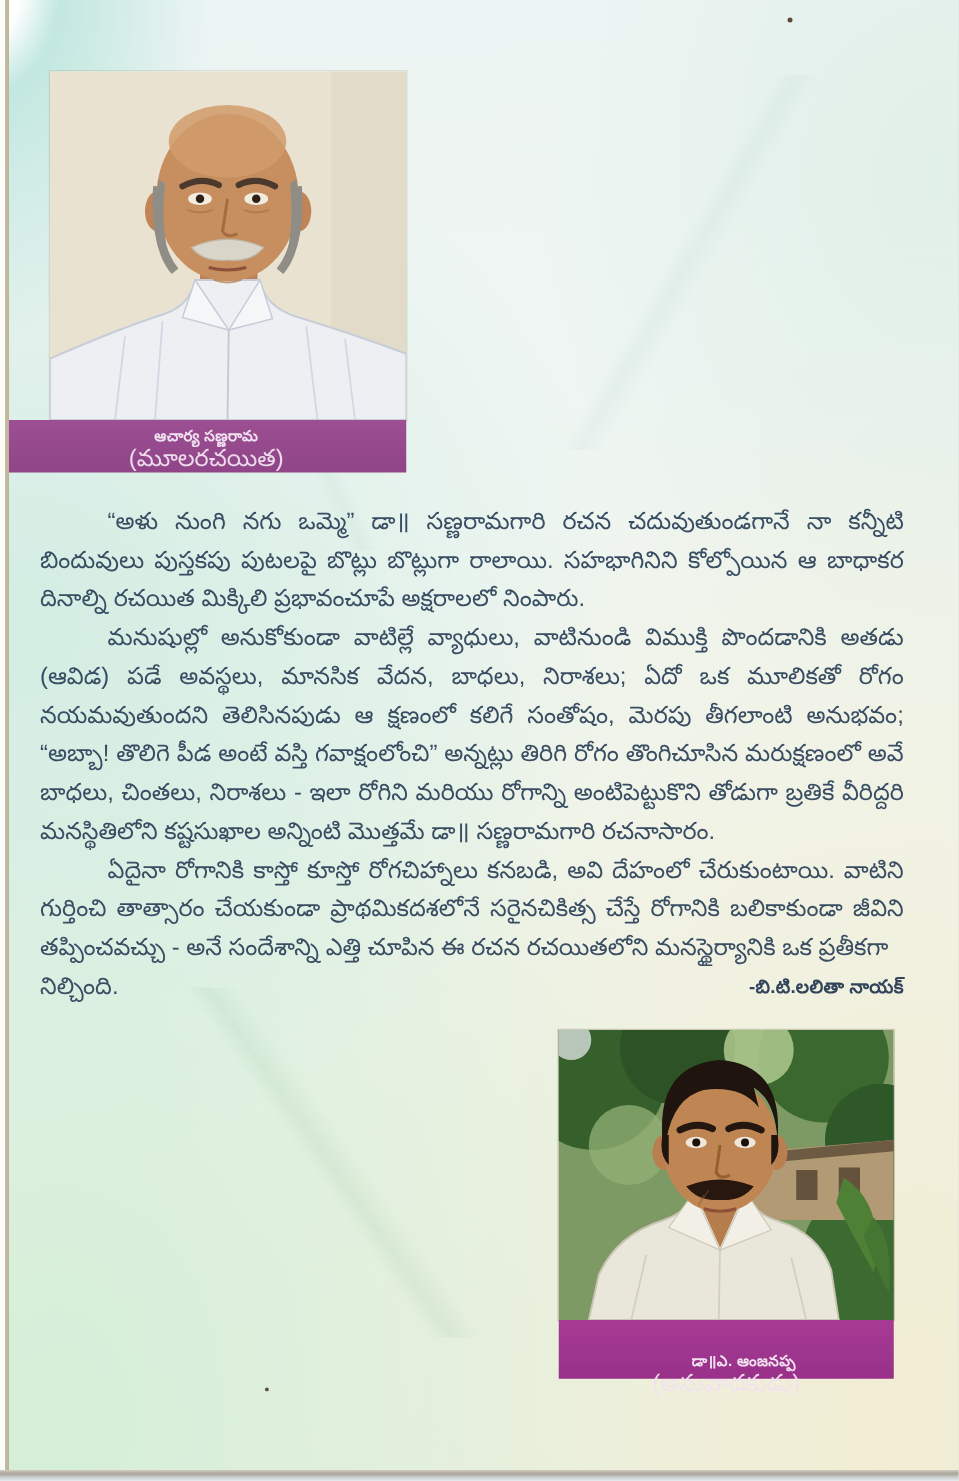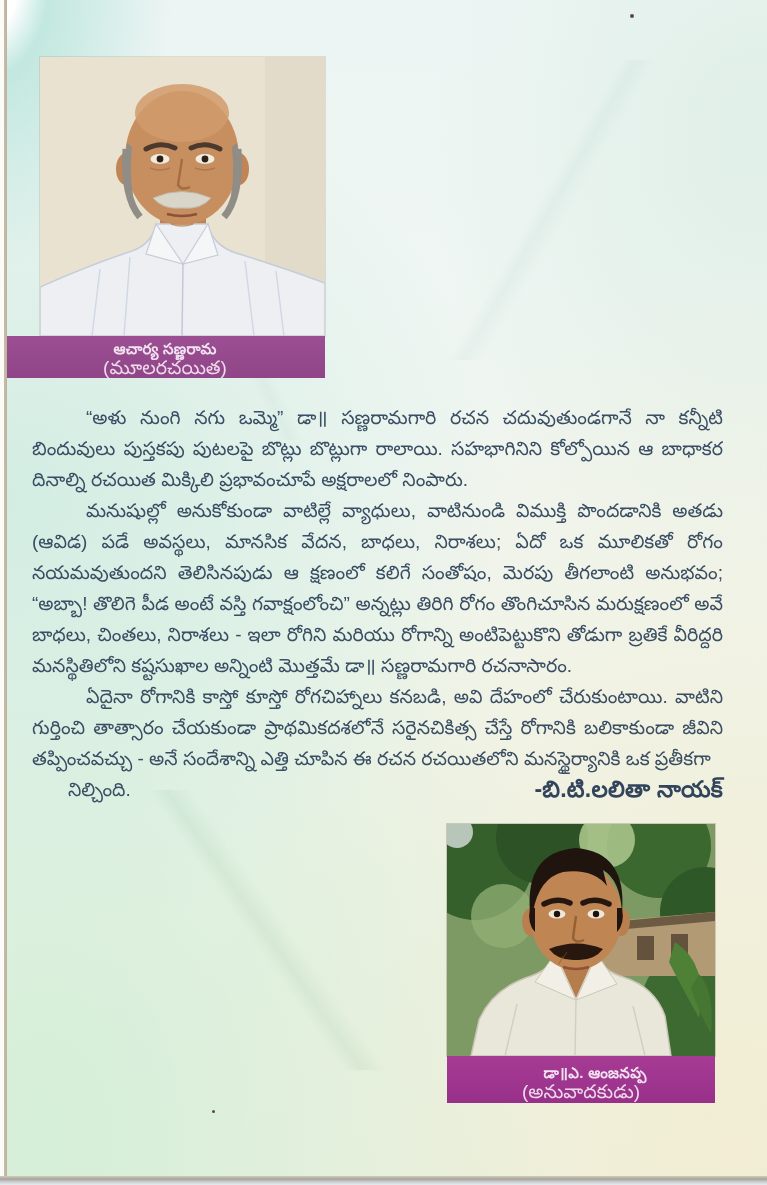--- a/index.html
+++ b/index.html
@@ -33,30 +33,30 @@
   .speck{position:absolute;border-radius:50%;background:#5a4a3a;z-index:3;}
   
   .photo{position:absolute;z-index:2;}
   .photo svg{display:block;}
   .photo-top{left:40px;top:57px;width:285px;height:279px;box-shadow:0 0 0 1px rgba(160,150,120,.25);}
   .photo-bottom{left:447px;top:824px;width:268px;height:232px;box-shadow:0 0 0 1px rgba(120,110,90,.3);}
   
   .band{position:absolute;z-index:3;text-align:center;color:#f2e2f1;}
   .band-top{left:5px;top:336px;width:320px;height:42px;background:linear-gradient(180deg,#9c4f93,#8f4587);}
   .band-bottom{left:447px;top:1056px;width:268px;height:47px;background:linear-gradient(180deg,#a63b93,#98308a);}
-  .band .name{font-size:15px;font-weight:700;line-height:22px;padding-top:2px;letter-spacing:.3px;}
+  .band .name{font-size:12px;font-weight:700;line-height:22px;padding-top:2px;letter-spacing:.3px;}
   .band .role{font-size:19px;line-height:15px;opacity:.95;}
-  .band-bottom .name{padding-top:6px;margin-left:28px;}
+  .band-bottom .name{padding-top:22px;margin-left:28px;}
   
   .text-block{position:absolute;left:32px;top:402px;width:691px;z-index:2;
     color:#394d63;font-size:19px;line-height:31px;text-align:justify;}
   .text-block p{margin:0;text-indent:54px;}
-  .closing-row{display:flex;justify-content:space-between;align-items:flex-end;line-height:31px;margin-left:36px;}
+  .closing-row{display:flex;justify-content:space-between;align-items:flex-end;line-height:31px;}
   .closing-word{text-indent:0;}
-  .signature{font-weight:700;font-size:23px;color:#31445c;letter-spacing:.2px;}
+  .signature{font-weight:700;font-size:15px;color:#31445c;letter-spacing:.2px;}
 </style>
 </head>
 <body>
 
 <div class="page">
 
   <div class="corner-swoosh"></div>
   <div class="watermark wm1"></div>
   <div class="watermark wm2"></div>
   <div class="watermark wm3"></div>

